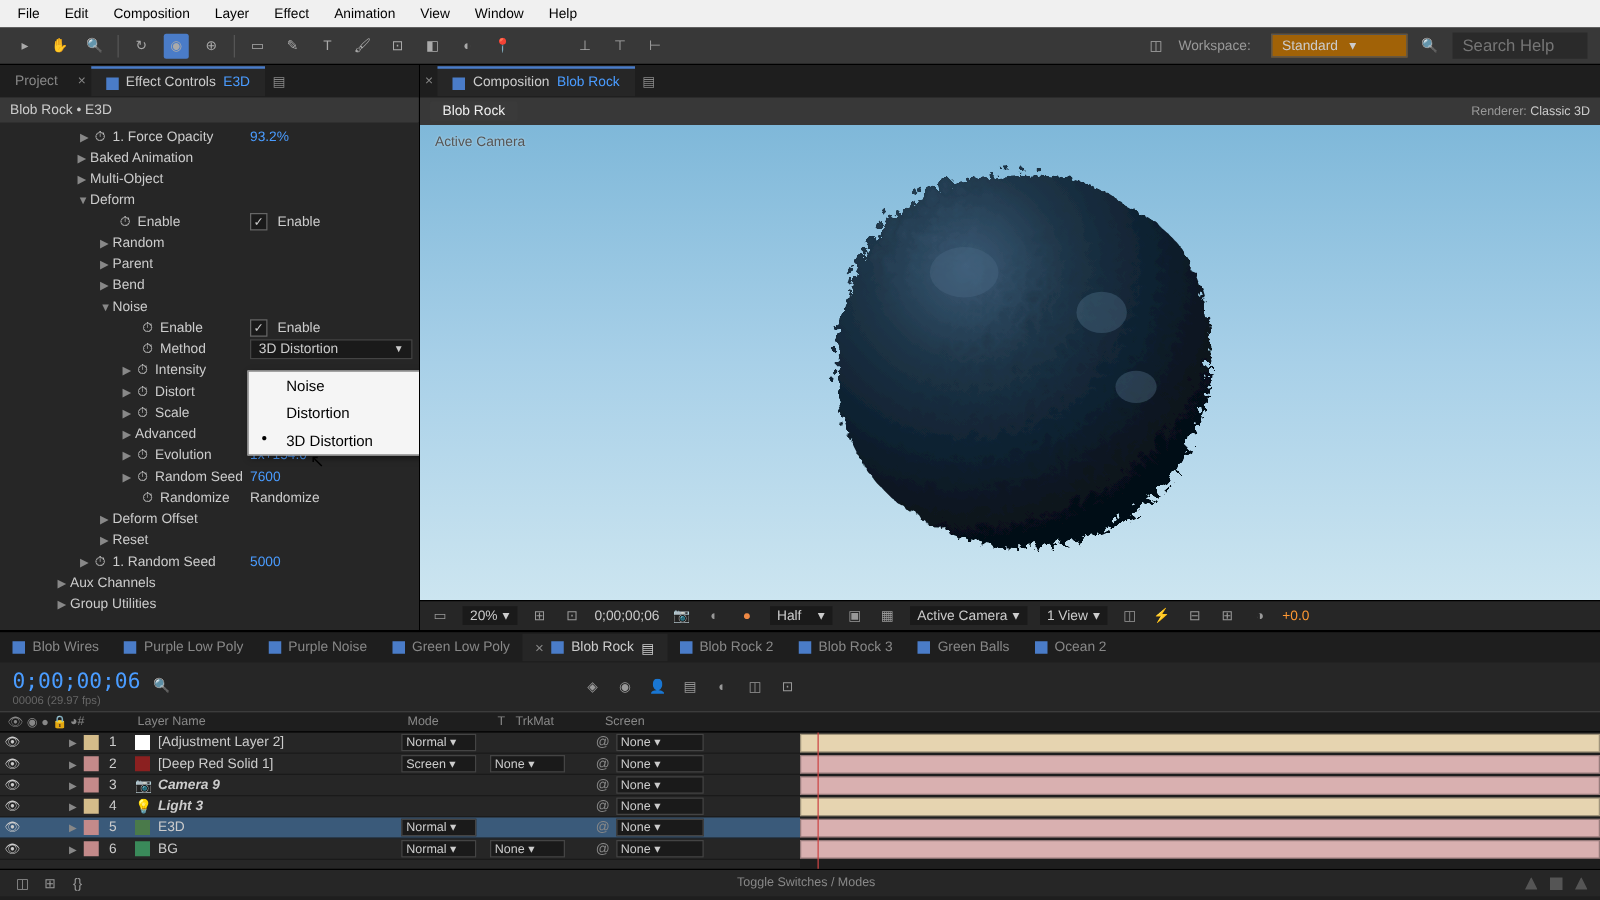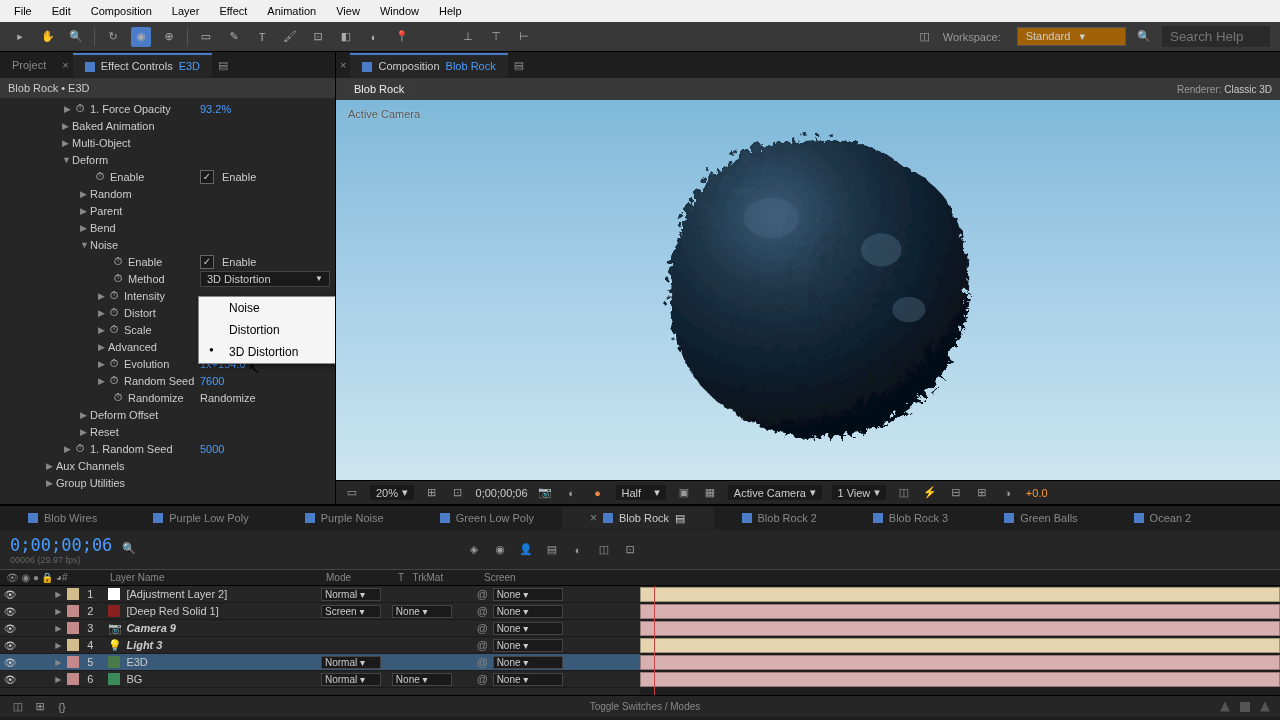--- a/index.html
+++ b/index.html
@@ -56,21 +56,21 @@
 .rock { position: absolute; left: 50%; top: 48%; transform: translate(-50%, -50%); width: 380px; height: 330px; }
 
 .viewport-toolbar { background: #262626; height: 24px; display: flex; align-items: center; padding: 0 8px; gap: 10px; border-top: 1px solid #000; }
 .vp-control { color: #ccc; display: flex; align-items: center; gap: 4px; }
 .vp-dropdown { background: #1a1a1a; padding: 1px 6px; }
 .vp-icon { width: 16px; height: 16px; display: flex; align-items: center; justify-content: center; color: #999; cursor: pointer; }
 .exposure-val { color: #ff9933; }
 
 .timeline-area { height: 213px; background: #262626; border-top: 2px solid #000; display: flex; flex-direction: column; }
 .timeline-tabs { display: flex; background: #1e1e1e; height: 24px; align-items: center; overflow: hidden; }
-.tl-tab { padding: 4px 28px; color: #888; display: flex; align-items: center; gap: 6px; white-space: nowrap; cursor: pointer; }
+.tl-tab { padding: 4px 10px; color: #888; display: flex; align-items: center; gap: 6px; white-space: nowrap; cursor: pointer; }
 .tl-tab.active { background: #262626; color: #ccc; }
 .tl-tab-close { color: #888; font-size: 12px; }
 .tl-tab-icon { width: 10px; height: 10px; background: #4a7cc8; }
 
 .timeline-header { display: flex; height: 40px; border-bottom: 1px solid #444; }
 .tl-left-header { width: 650px; display: flex; align-items: center; padding: 0 10px; gap: 10px; }
 .timecode { color: #4a9cff; font-size: 17px; font-family: monospace; }
 .timecode-sub { color: #666; font-size: 9px; }
 .tl-search { width: 16px; height: 16px; color: #888; }
 .tl-buttons { margin-left: auto; display: flex; gap: 6px; }

